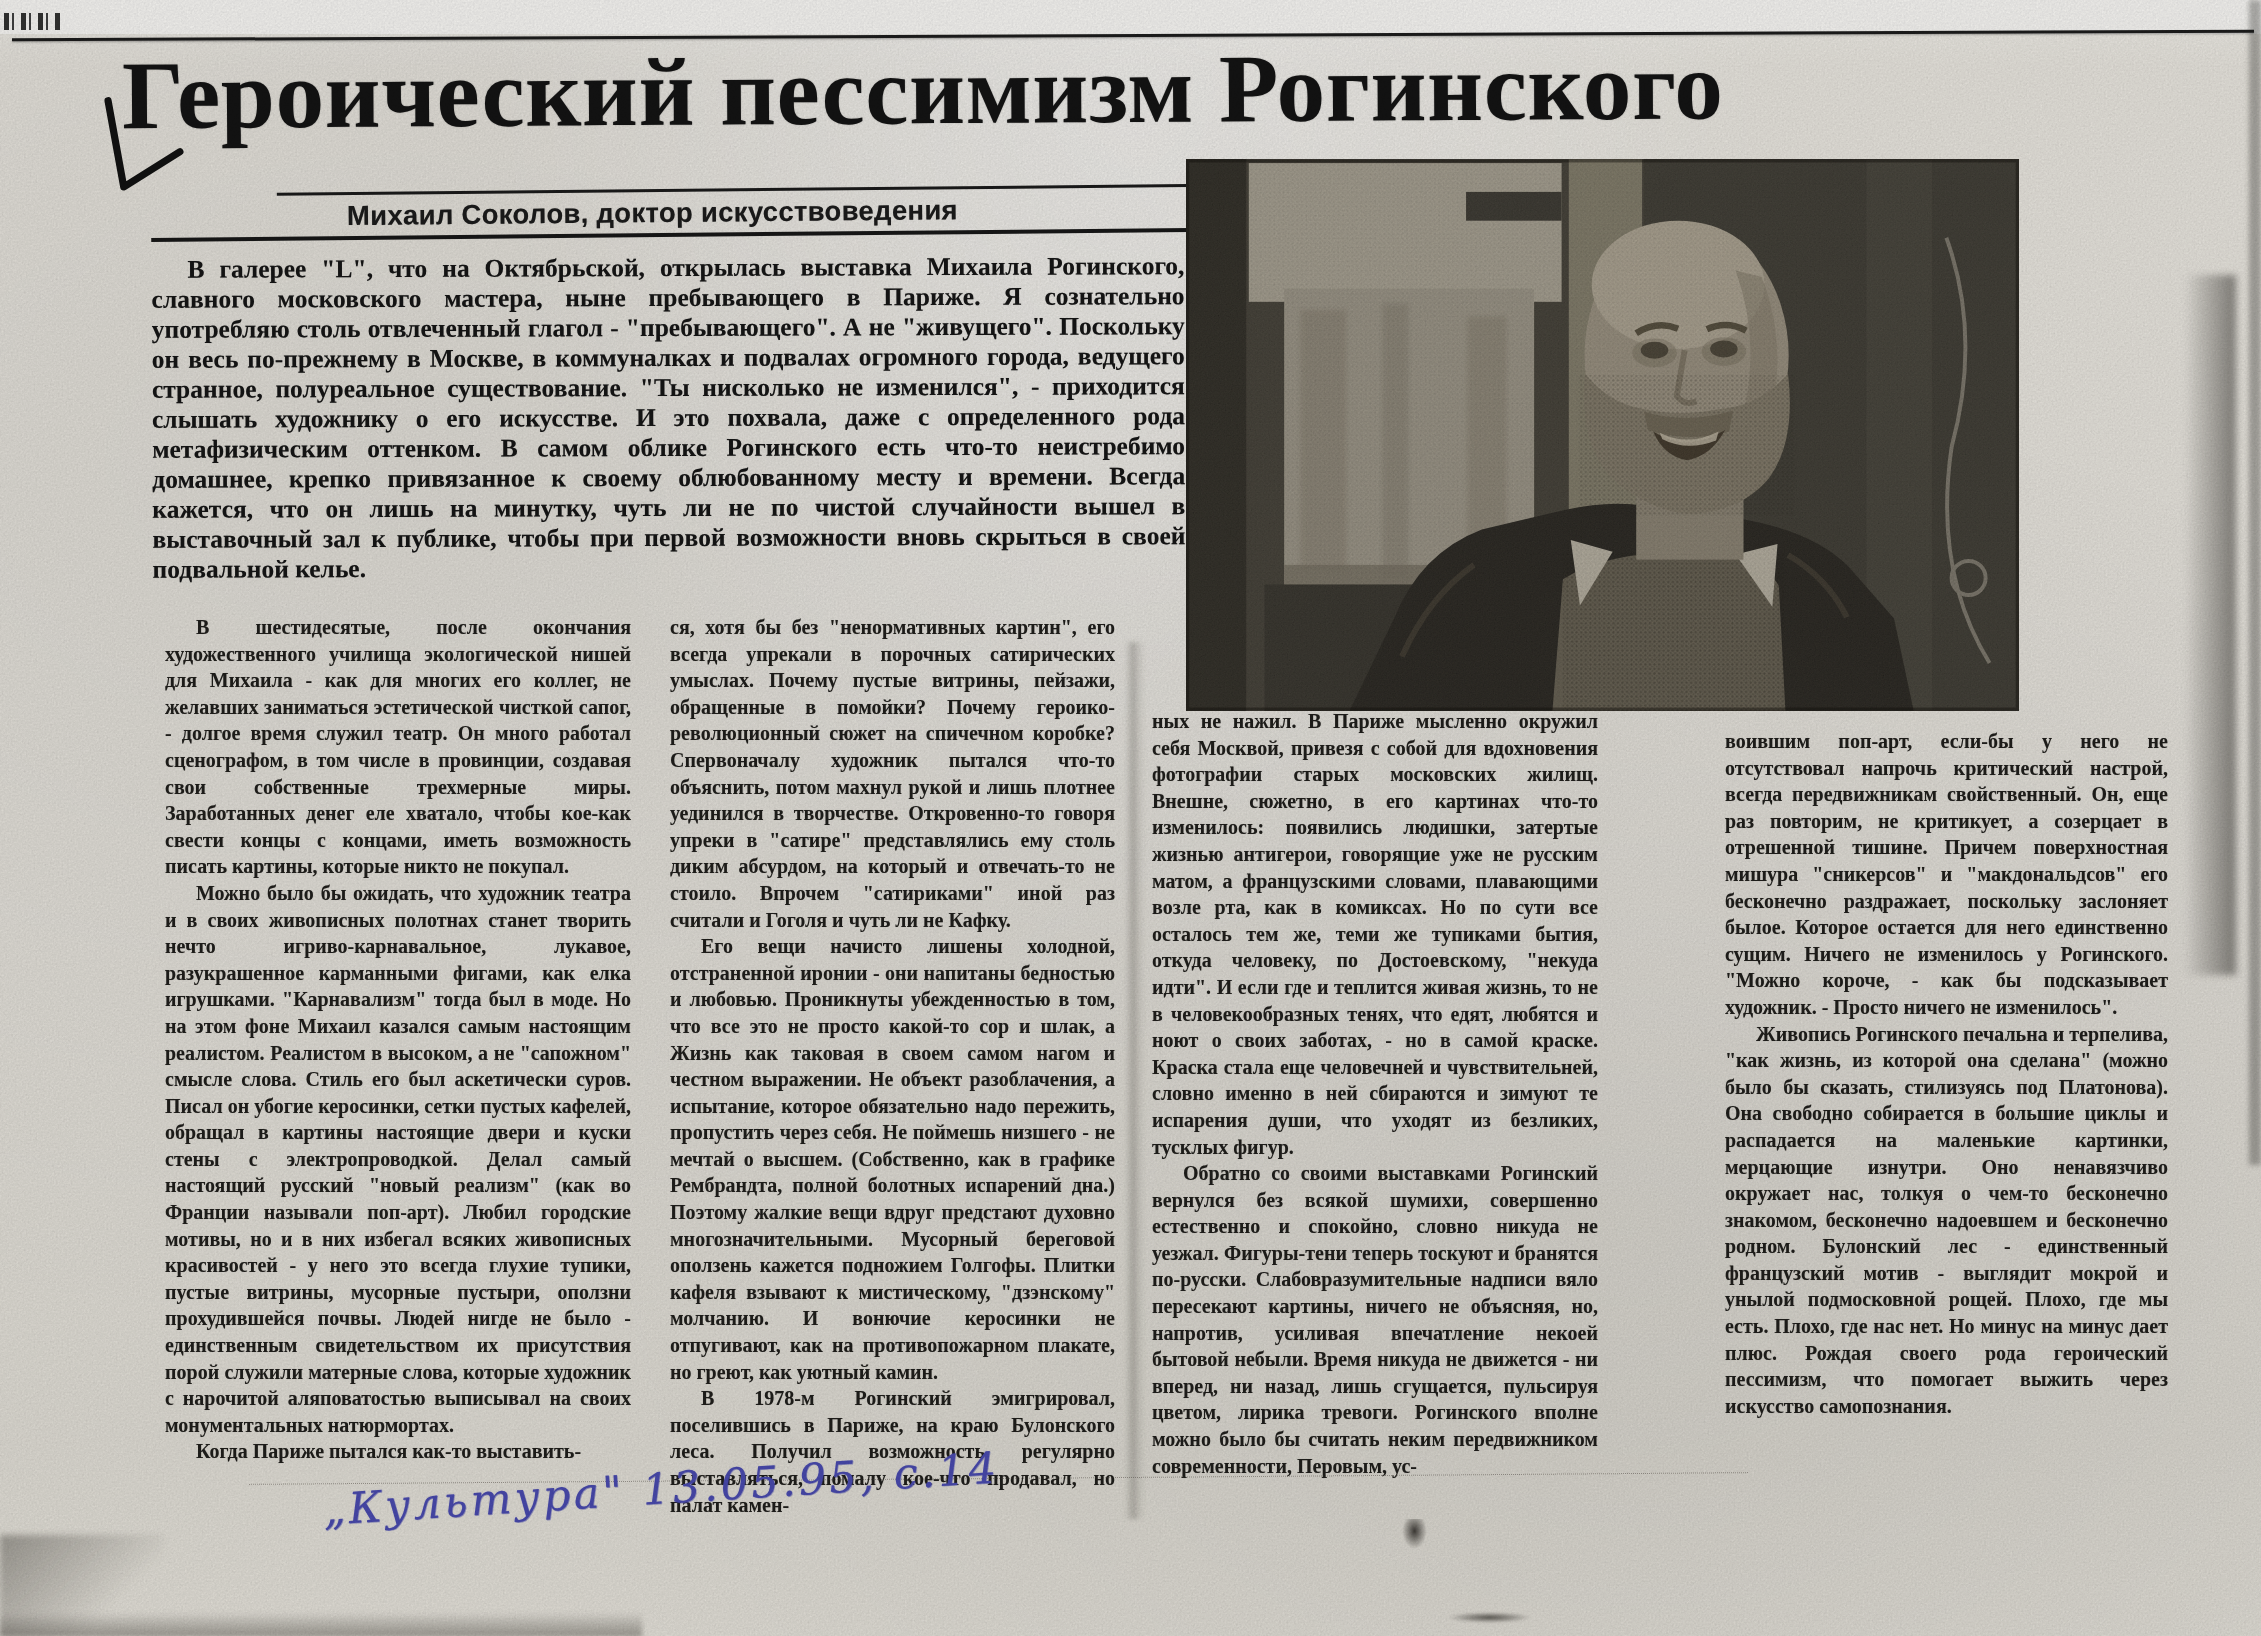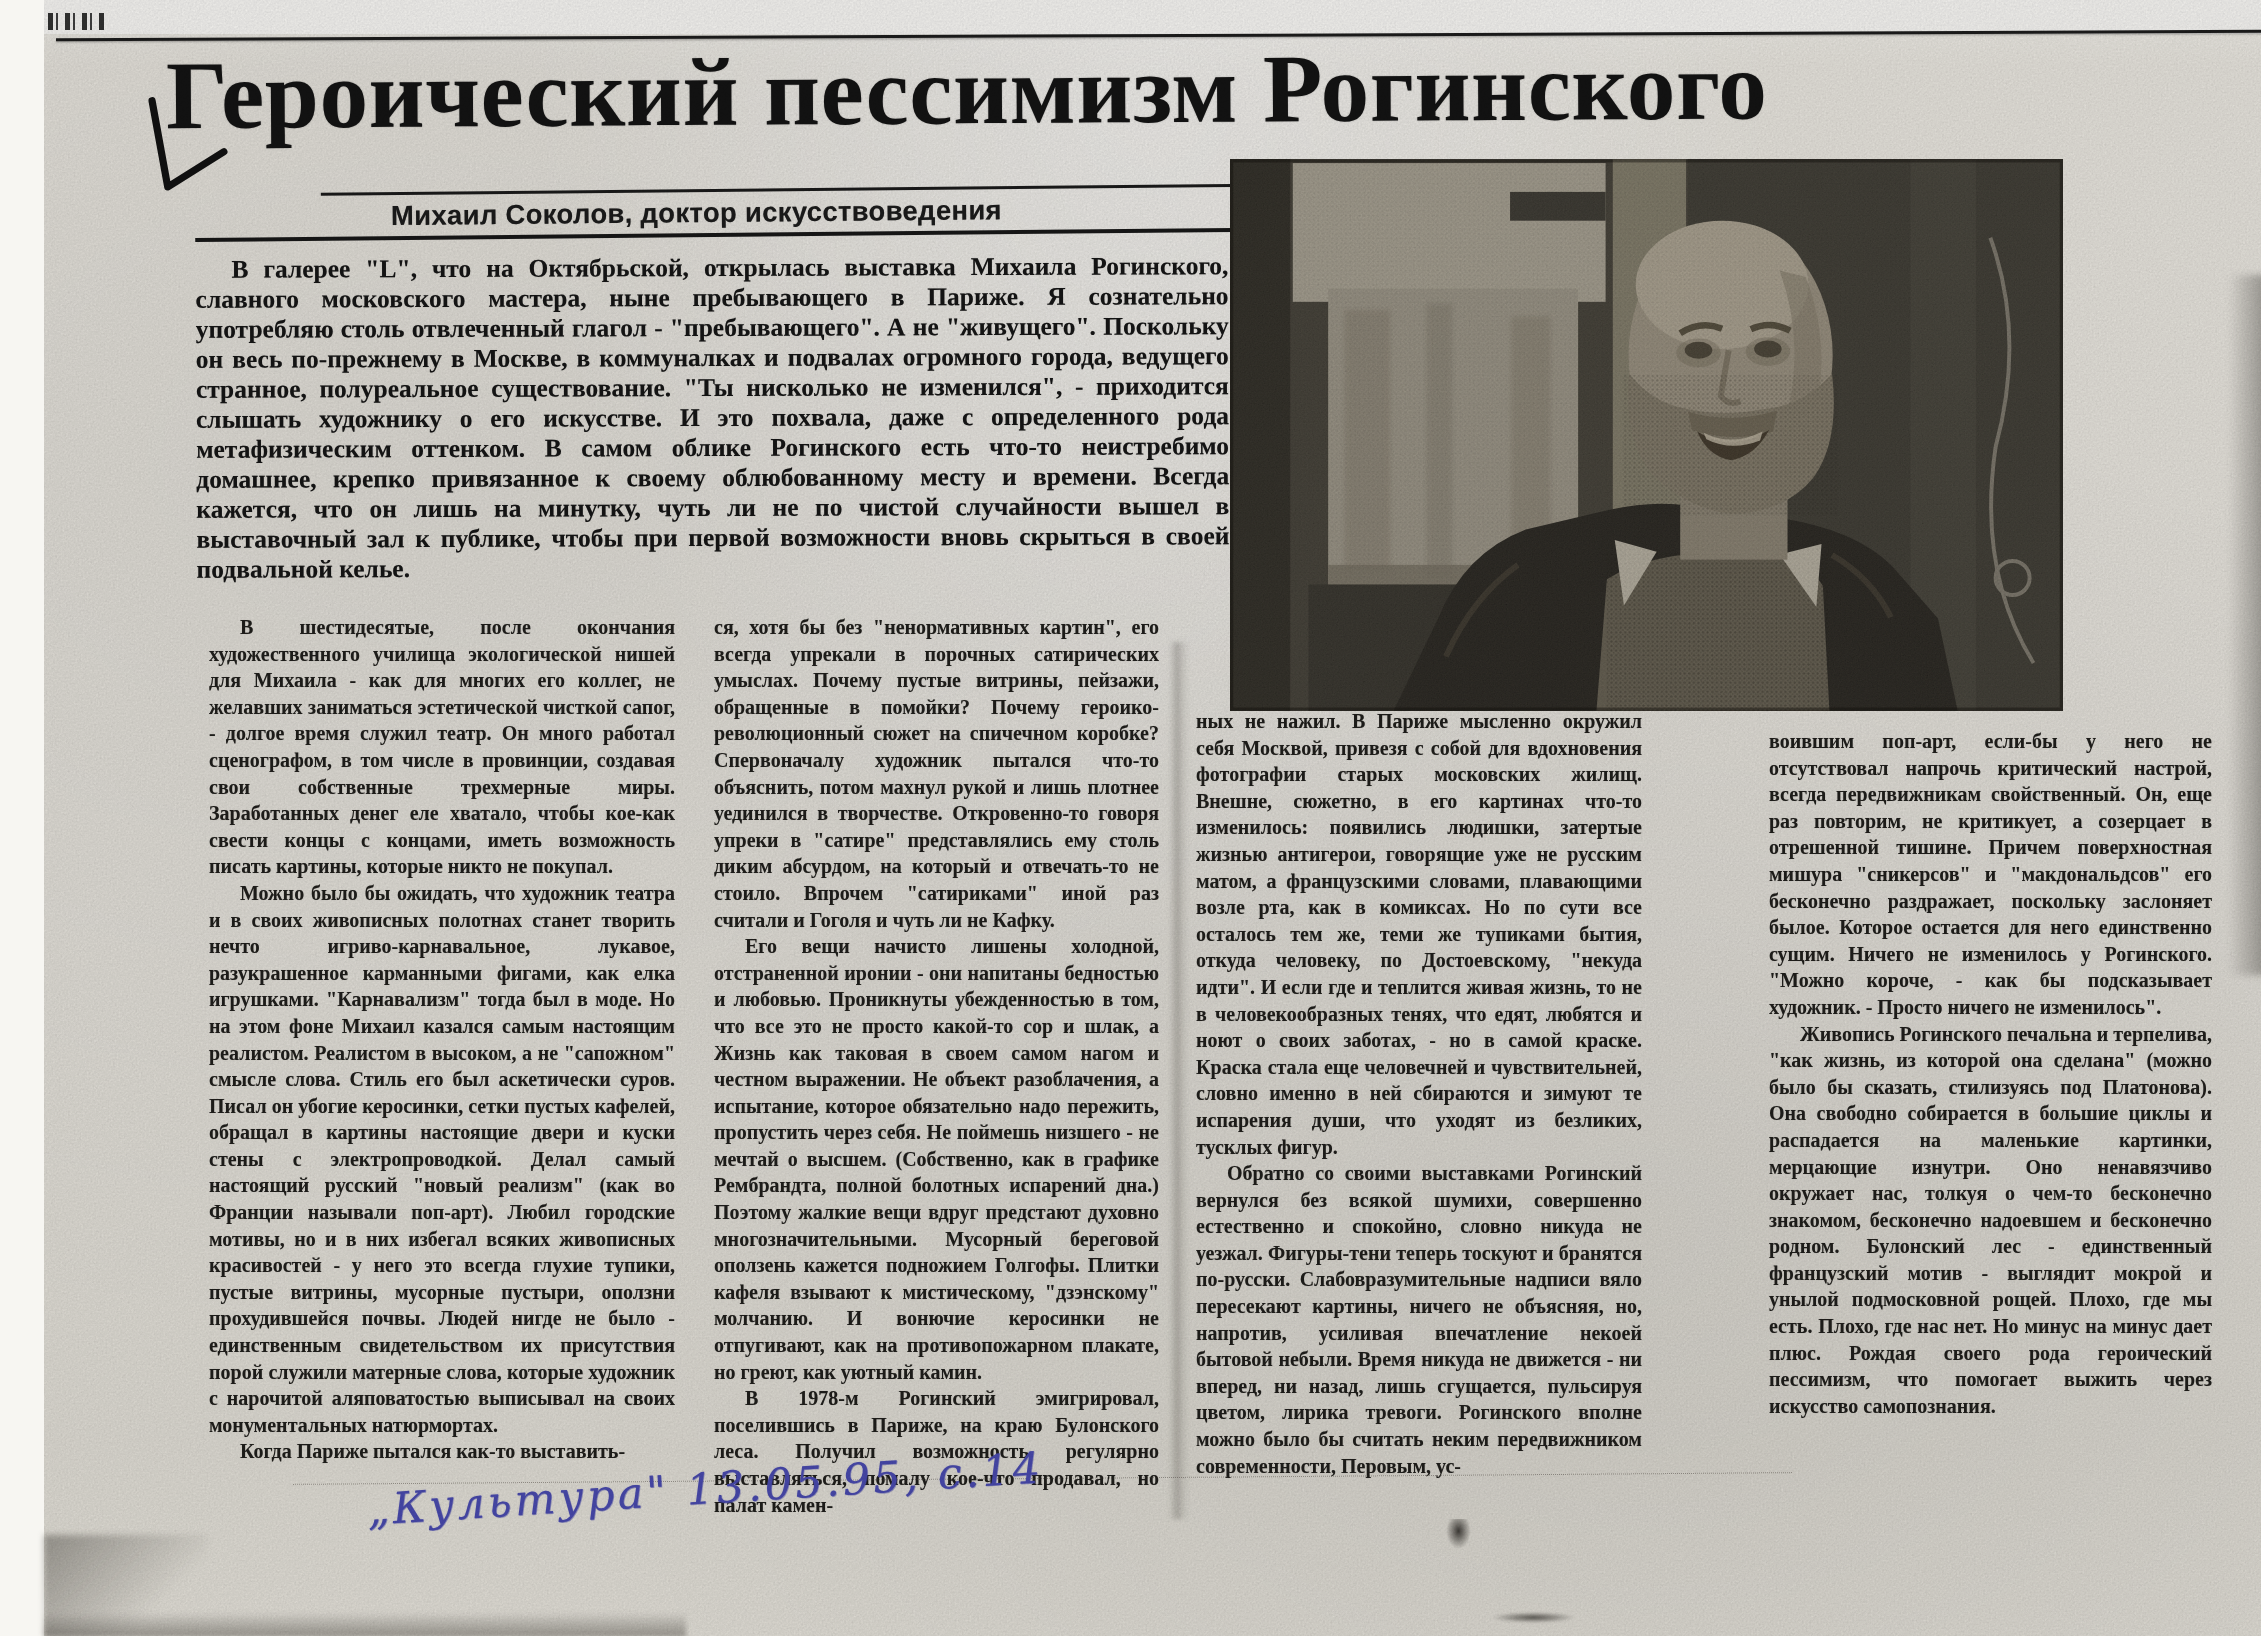--- a/index.html
+++ b/index.html
@@ -8,21 +8,20 @@
     background:#f7f6f2;
     font-family:"Liberation Serif",serif;
   }
   .paper{
     position:absolute;inset:0;
     background:
       radial-gradient(ellipse at 18% 28%, rgba(0,0,0,0.035), transparent 55%),
       radial-gradient(ellipse at 72% 75%, rgba(0,0,0,0.05), transparent 50%),
       radial-gradient(ellipse at 50% 5%, rgba(255,255,255,0.5), transparent 40%),
       linear-gradient(180deg,#f2f0ea 0%,#eae7e0 4%,#e8e5de 55%,#e2dfd7 88%,#e6e3db 100%);
-    margin-left: 44px;
   }
   .top-white{position:absolute;left:0;top:0;width:2261px;height:34px;background:#f9f8f5;}
   .top-rule{position:absolute;left:11.8px;top:34px;width:2242px;height:3.3px;background:#1d1d1d;transform:rotate(-0.22deg);box-shadow:0 1.3px 2px rgba(0,0,0,.25);}
   .masthead-frag{position:absolute;left:3.9px;top:13px;width:56px;height:17px;
     background:repeating-linear-gradient(90deg,#111 0 4.6px,transparent 4.6px 8.5px,#222 8.5px 10.5px,transparent 10.5px 17px);
     filter:blur(0.7px);opacity:.85;}
   .title{
     position:absolute;left:122px;top:33px;width:1692px;
     font-family:"Liberation Serif",serif;font-weight:bold;font-size:97px;line-height:115px;
     color:#141414;white-space:nowrap;letter-spacing:0.7px;transform:rotate(-0.35deg);

